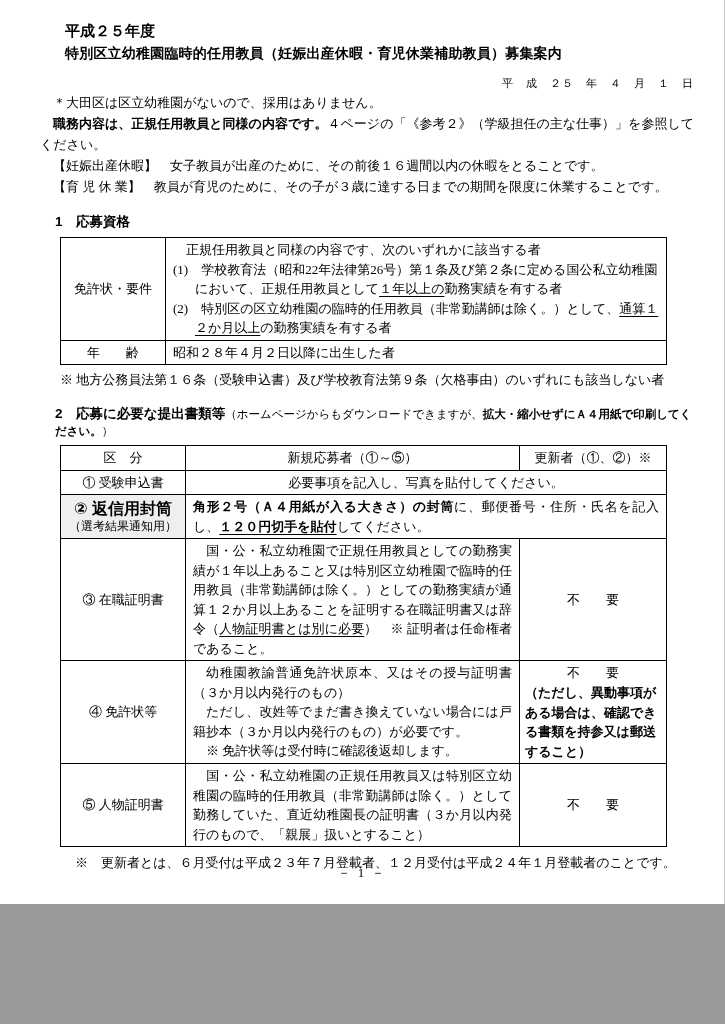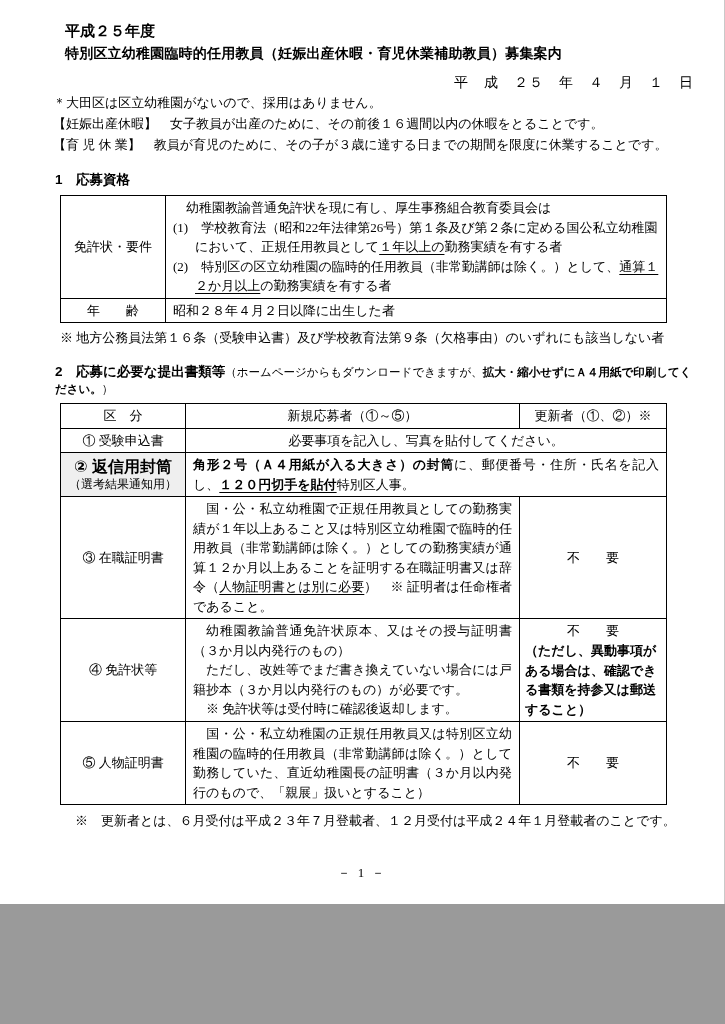--- a/index.html
+++ b/index.html
@@ -8,21 +8,21 @@
     width:725px; height:904px; background:#ffffff; color:#000;
     font-family:"Liberation Serif","DejaVu Serif",serif;
     font-size:13px; position:relative; margin:0 auto;
     padding:20px 30px 0 40px; overflow:hidden;
     border-right:1px solid #c9c9c9;
   }
   .gothic { font-family:"Liberation Sans","DejaVu Sans",sans-serif; font-weight:bold; }
   .title-block { margin-left:25px; }
   .t1 { font-size:15px; line-height:22px; }
   .t2 { font-size:14px; line-height:23px; letter-spacing:0.2px; }
-  .right-line { text-align:right; line-height:20px; font-size:14px; }
+  .right-line { text-align:right; line-height:20px; font-size:11px; }
   .date-line { margin-top:8px; letter-spacing:1px; }
   .para { line-height:20px; text-align:justify; }
   .intro-p { margin-top:15px; }
   .indent { text-indent:1em; }
   .deflist { padding-left:13px; line-height:21px; }
   .dt { margin-right:13px; }
   .sec { font-size:13.5px; margin:15px 0 6px 15px; }
   .sec .small { font-size:11.5px; font-weight:normal; font-family:"Liberation Serif","DejaVu Serif",serif; }
   .sec .small .gothic { font-size:11.5px; }
   .tbl { border-collapse:collapse; width:607px; margin-left:20px; border:1.5px solid #000; }
@@ -55,32 +55,33 @@
 
   <div class="title-block">
     <div class="t1 gothic">平成２５年度</div>
     <div class="t2 gothic">特別区立幼稚園臨時的任用教員（妊娠出産休暇・育児休業補助教員）募集案内</div>
   </div>
 
   <div class="right-line date-line">平　成　２５　年　４　月　１　日</div>
 
   <p class="para indent">＊大田区は区立幼稚園がないので、採用はありません。</p>
 
+  <p class="para indent duty-p"><span class="gothic">職務内容は、正規任用教員と同様の内容です。</span><span>４ページの「《参考２》（学級担任の主な仕事）」を参照してください。</span></p>
 
   <p class="para deflist"><span class="dt">【妊娠出産休暇】</span><span>女子教員が出産のために、その前後１６週間以内の休暇をとることです。</span></p>
   <p class="para deflist"><span class="dt">【育 児 休 業】</span><span>教員が育児のために、その子が３歳に達する日までの期間を限度に休業することです。</span></p>
 
   <h3 class="sec gothic sec1">1　応募資格</h3>
 
   <table class="tbl tbl1">
     <tbody>
         <tr>
       <td class="lbl">免許状・要件</td>
       <td class="cnt">
-        <div class="ind1">幼稚園教諭普通免許状を現に有し、厚生事務組合教育委員会は</div>
+        <div class="ind1">正規任用教員と同様の内容です、次のいずれかに該当する者</div>
         <div class="hang"><span>(1)　学校教育法（昭和22年法律第26号）第１条及び第２条に定める国公私立幼稚園において、正規任用教員として</span><span class="u">１年以上の</span><span>勤務実績を有する者</span></div>
         <div class="hang"><span>(2)　特別区の区立幼稚園の臨時的任用教員（非常勤講師は除く。）として、</span><span class="u">通算１２か月以上</span><span>の勤務実績を有する者</span></div>
       </td>
     </tr>
     <tr>
       <td class="lbl">年　　齢</td>
       <td class="cnt">昭和２８年４月２日以降に出生した者</td>
     </tr>
   </tbody>
     </table>
@@ -95,21 +96,21 @@
       <td class="c1 hdr">区　分</td>
       <td class="hdr">新規応募者（①～⑤）</td>
       <td class="c3 hdr">更新者（①、②）※</td>
     </tr>
     <tr>
       <td class="c1">① 受験申込書</td>
       <td class="cnt center" colspan="2">必要事項を記入し、写真を貼付してください。</td>
     </tr>
     <tr>
       <td class="c1 shade"><span class="gothic lblmain">② 返信用封筒</span><span class="lblsub">（選考結果通知用）</span></td>
-      <td class="cnt" colspan="2"><span class="gothic">角形２号（Ａ４用紙が入る大きさ）の封筒</span><span>に、郵便番号・住所・氏名を記入し、</span><span class="gothic u">１２０円切手を貼付</span><span>特別区人事。</span></td>
+      <td class="cnt" colspan="2"><span class="gothic">角形２号（Ａ４用紙が入る大きさ）の封筒</span><span>に、郵便番号・住所・氏名を記入し、</span><span class="gothic u">１２０円切手を貼付</span><span>してください。</span></td>
     </tr>
     <tr>
       <td class="c1">③ 在職証明書</td>
       <td class="cnt"><span class="ind1" style="display:inline;">　</span><span>国・公・私立幼稚園で正規任用教員としての勤務実績が１年以上あること又は特別区立幼稚園で臨時的任用教員（非常勤講師は除く。）としての勤務実績が通算１２か月以上あることを証明する在職証明書又は辞令（</span><span class="u">人物証明書とは別に必要</span><span>）　※ 証明者は任命権者であること。</span></td>
       <td class="c3">不　　要</td>
     </tr>
     <tr>
       <td class="c1">④ 免許状等</td>
       <td class="cnt">
         <div class="ind1">幼稚園教諭普通免許状原本、又はその授与証明書（３か月以内発行のもの）</div>

